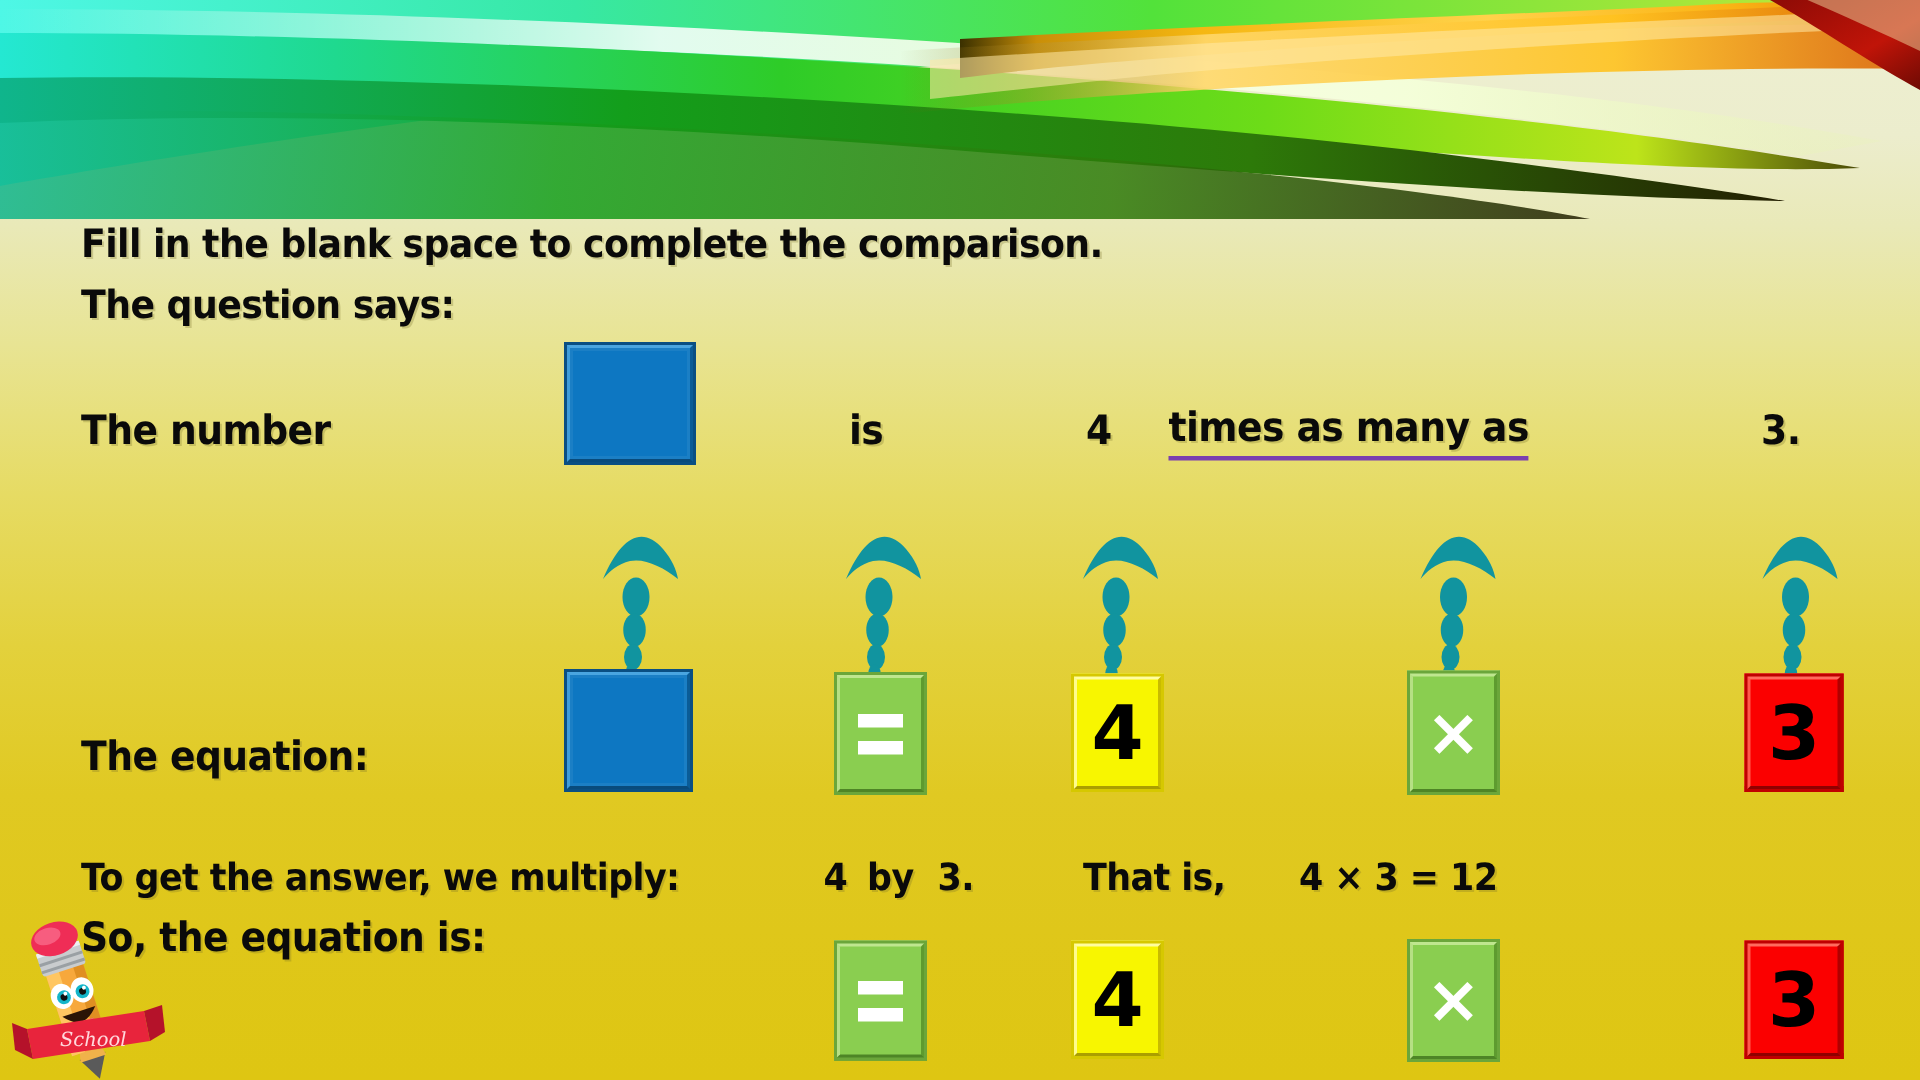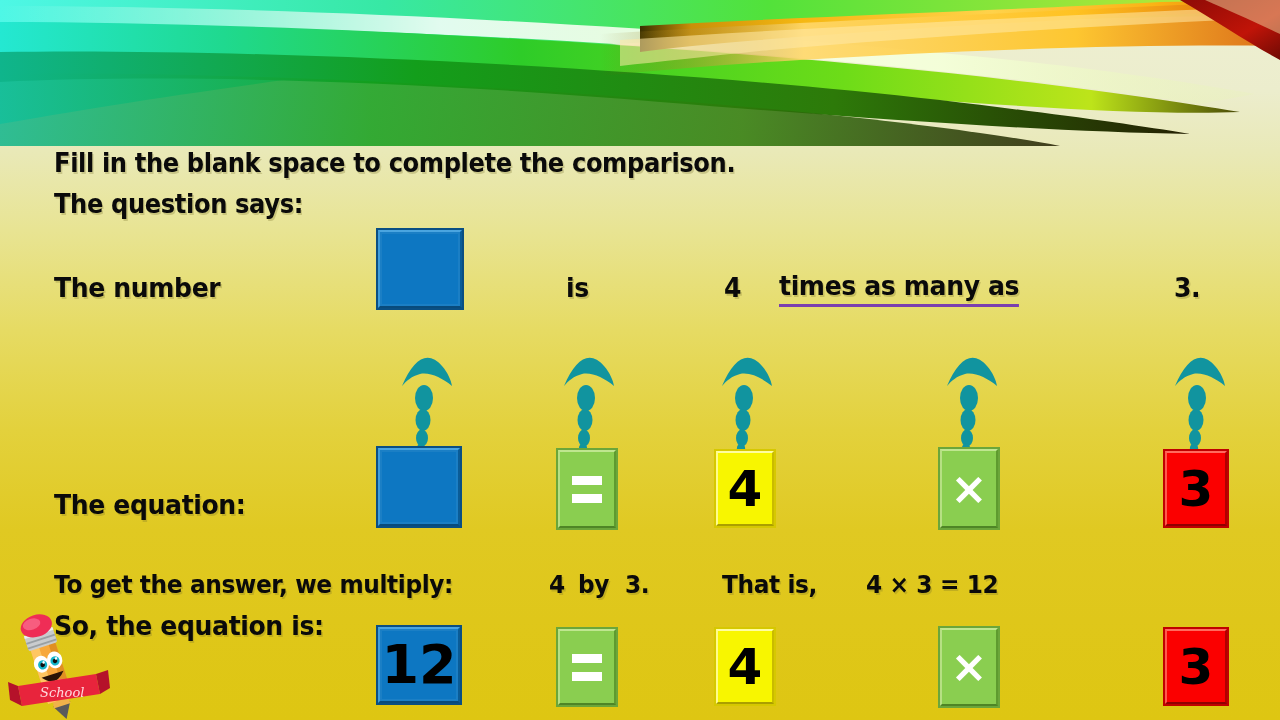--- a/index.html
+++ b/index.html
@@ -310,23 +310,20 @@
 
   <div class="txt line-small" style="left:54px; top:570px;">To get the answer, we multiply:</div>
   <div class="txt line-small" style="left:549px; top:570px;">4</div>
   <div class="txt line-small" style="left:578px; top:570px;">by</div>
   <div class="txt line-small" style="left:625px; top:570px;">3.</div>
   <div class="txt line-small" style="left:722px; top:570px;">That is,</div>
   <div class="txt line-small" style="left:866px; top:570px;">4 × 3 = 12</div>
 
   <div class="txt line-body" style="left:54px; top:610px;">So, the equation is:</div>
 
-  <div class="box box-blue" style="left:376px; top:625px; width:86px; height:80px; font-size:54px;">
-    <span>12</span>
-  </div>
 
   <div class="box box-green" style="left:556px; top:627px; width:62px; height:80px;">
     <span class="glyph-eq">
       <i></i>
         <i></i>
     </span>
   </div>
 
   <div class="box box-yellow" style="left:714px; top:627px; width:62px; height:79px; font-size:50px;">
     <span>4</span>

